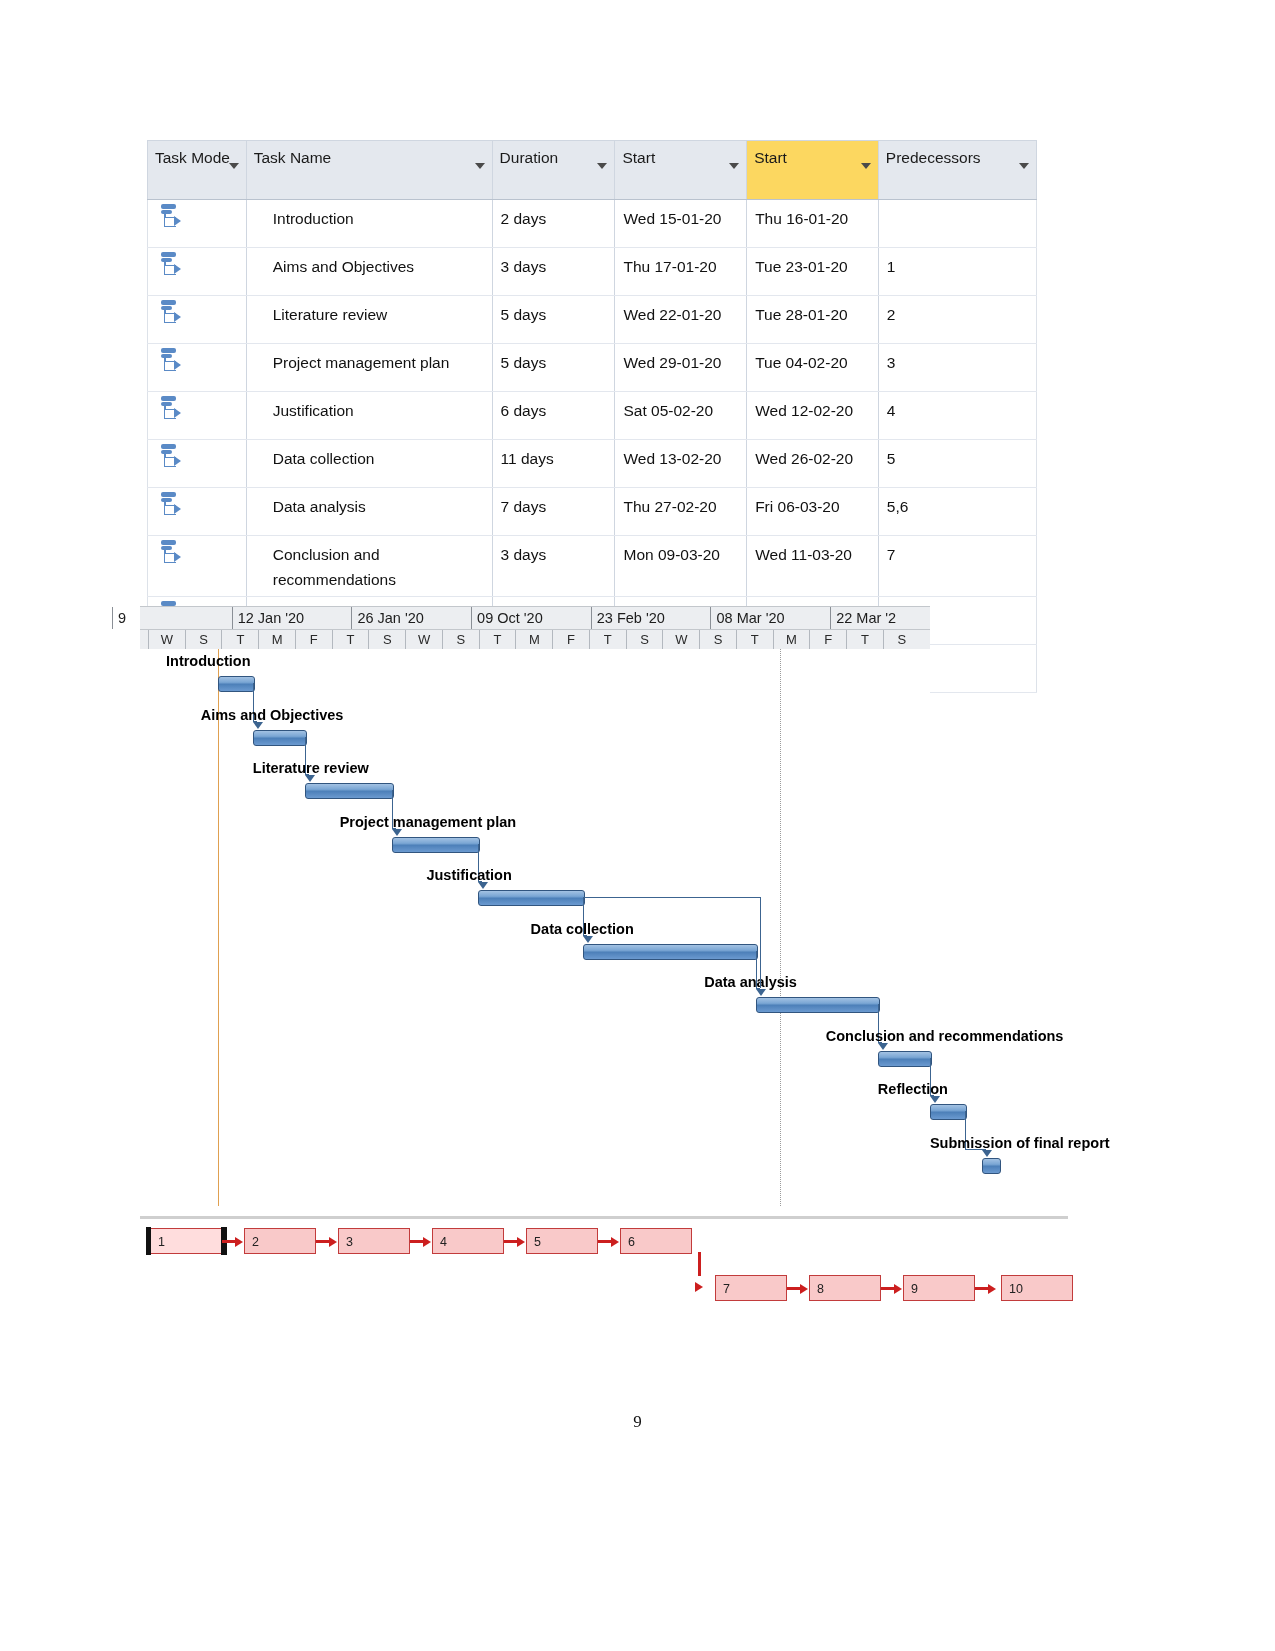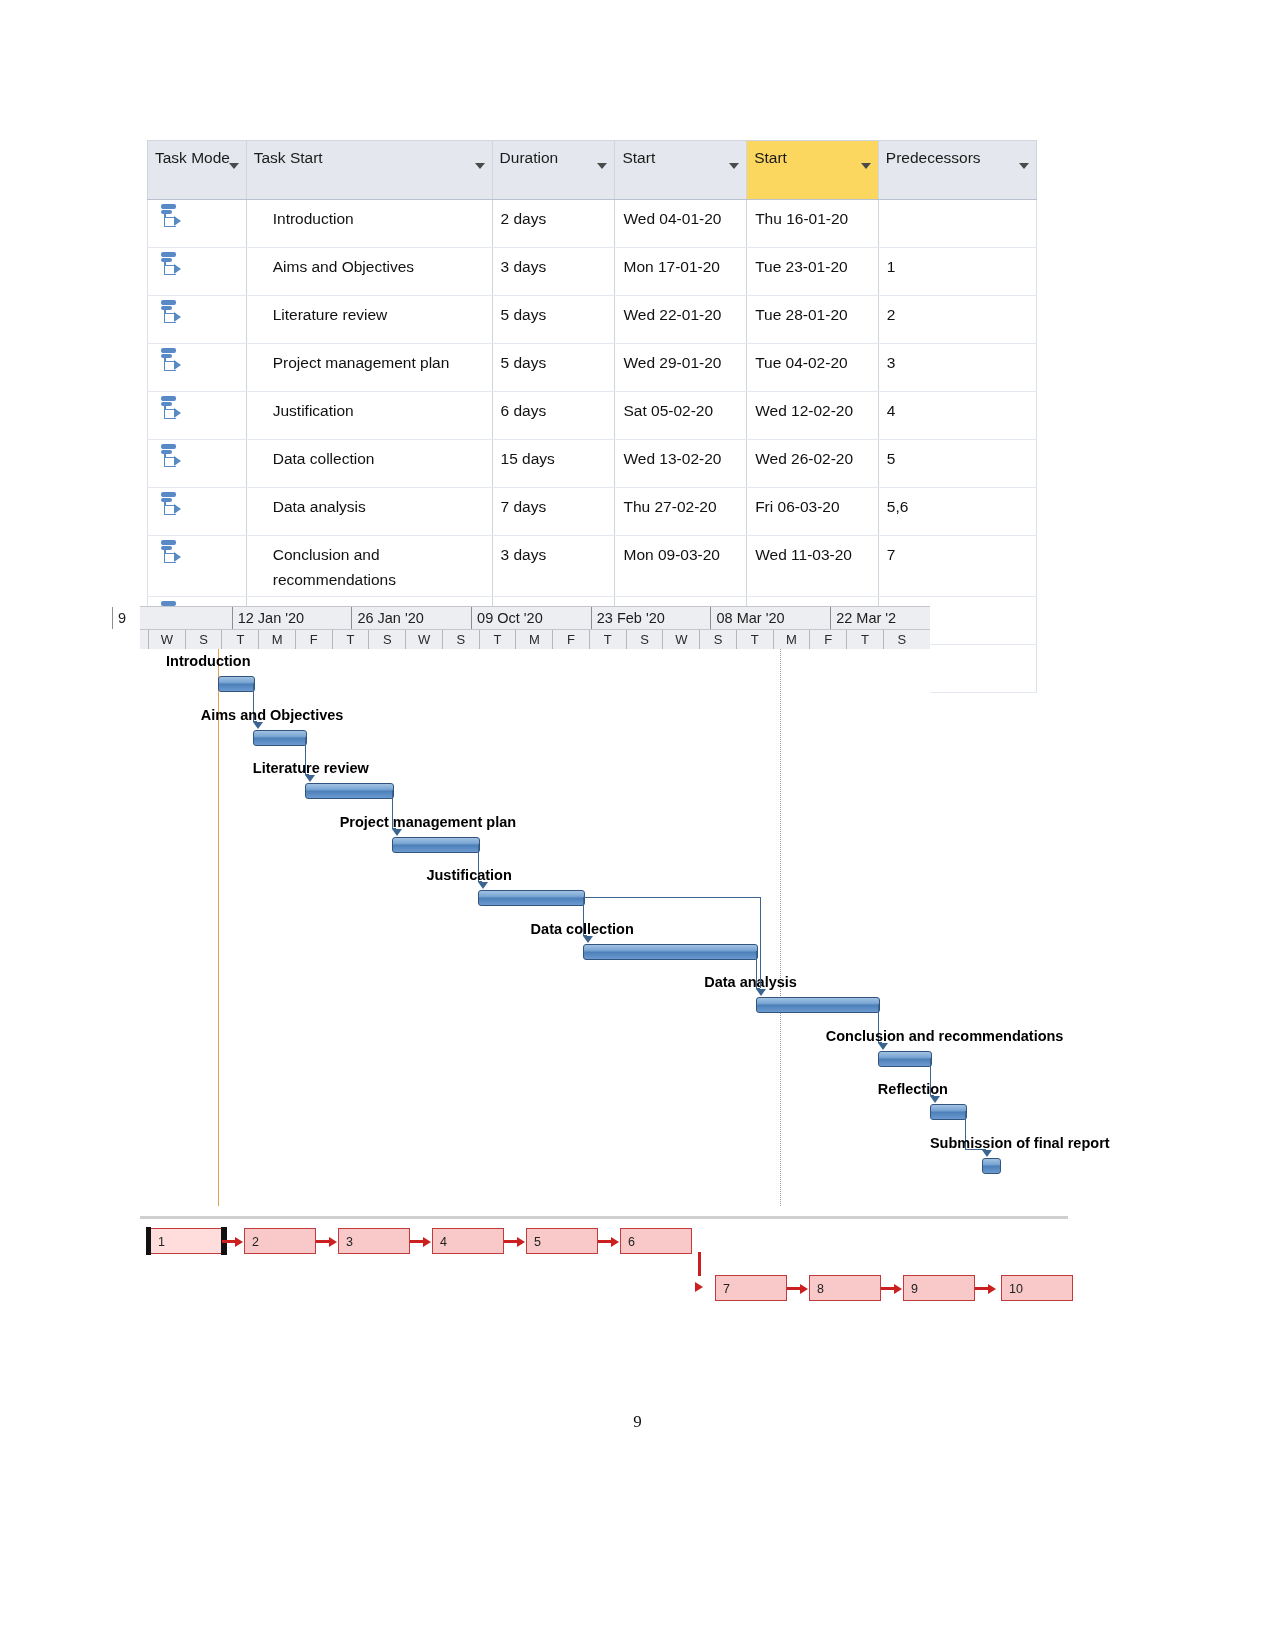--- a/index.html
+++ b/index.html
@@ -153,57 +153,57 @@
     font-family:"Liberation Serif", serif;
   }
 </style>
 </head>
 <body>
 
 <table id="task-table">
   <thead>
     <tr>
       <th class="c-mode"><span>Task Mode</span><span class="hdr-arrow"></span></th>
-      <th class="c-name"><span>Task Start</span><span class="hdr-arrow"></span></th>
+      <th class="c-name"><span>Task Name</span><span class="hdr-arrow"></span></th>
       <th class="c-dur"><span>Duration</span><span class="hdr-arrow"></span></th>
       <th class="c-start"><span>Start</span><span class="hdr-arrow"></span></th>
       <th class="c-finish finish-col"><span>Start</span><span class="hdr-arrow"></span></th>
       <th class="c-pred"><span>Predecessors</span><span class="hdr-arrow"></span></th>
     </tr>
   </thead>
   <tbody id="task-tbody">
       <tr>
         <td class="cell-mode">
           <span class="mode-ico">
             <i class="bar1"></i>
             <i class="bar2"></i>
             <i class="stem"></i>
             <i class="arw"></i>
             <i class="arwtip"></i>
           </span>
         </td>
         <td class="cell-name"><span>Introduction</span></td>
         <td class="cell-dur"><span>2 days</span></td>
-        <td class="cell-start"><span>Wed 04-01-20</span></td>
+        <td class="cell-start"><span>Wed 15-01-20</span></td>
         <td class="cell-finish"><span>Thu 16-01-20</span></td>
         <td class="cell-pred"><span></span></td>
       </tr>
       <tr>
         <td class="cell-mode">
           <span class="mode-ico">
             <i class="bar1"></i>
             <i class="bar2"></i>
             <i class="stem"></i>
             <i class="arw"></i>
             <i class="arwtip"></i>
           </span>
         </td>
         <td class="cell-name"><span>Aims and Objectives</span></td>
         <td class="cell-dur"><span>3 days</span></td>
-        <td class="cell-start"><span>Mon 17-01-20</span></td>
+        <td class="cell-start"><span>Thu 17-01-20</span></td>
         <td class="cell-finish"><span>Tue 23-01-20</span></td>
         <td class="cell-pred"><span>1</span></td>
       </tr>
       <tr>
         <td class="cell-mode">
           <span class="mode-ico">
             <i class="bar1"></i>
             <i class="bar2"></i>
             <i class="stem"></i>
             <i class="arw"></i>
@@ -252,21 +252,21 @@
         <td class="cell-mode">
           <span class="mode-ico">
             <i class="bar1"></i>
             <i class="bar2"></i>
             <i class="stem"></i>
             <i class="arw"></i>
             <i class="arwtip"></i>
           </span>
         </td>
         <td class="cell-name"><span>Data collection</span></td>
-        <td class="cell-dur"><span>15 days</span></td>
+        <td class="cell-dur"><span>11 days</span></td>
         <td class="cell-start"><span>Wed 13-02-20</span></td>
         <td class="cell-finish"><span>Wed 26-02-20</span></td>
         <td class="cell-pred"><span>5</span></td>
       </tr>
       <tr>
         <td class="cell-mode">
           <span class="mode-ico">
             <i class="bar1"></i>
             <i class="bar2"></i>
             <i class="stem"></i>

